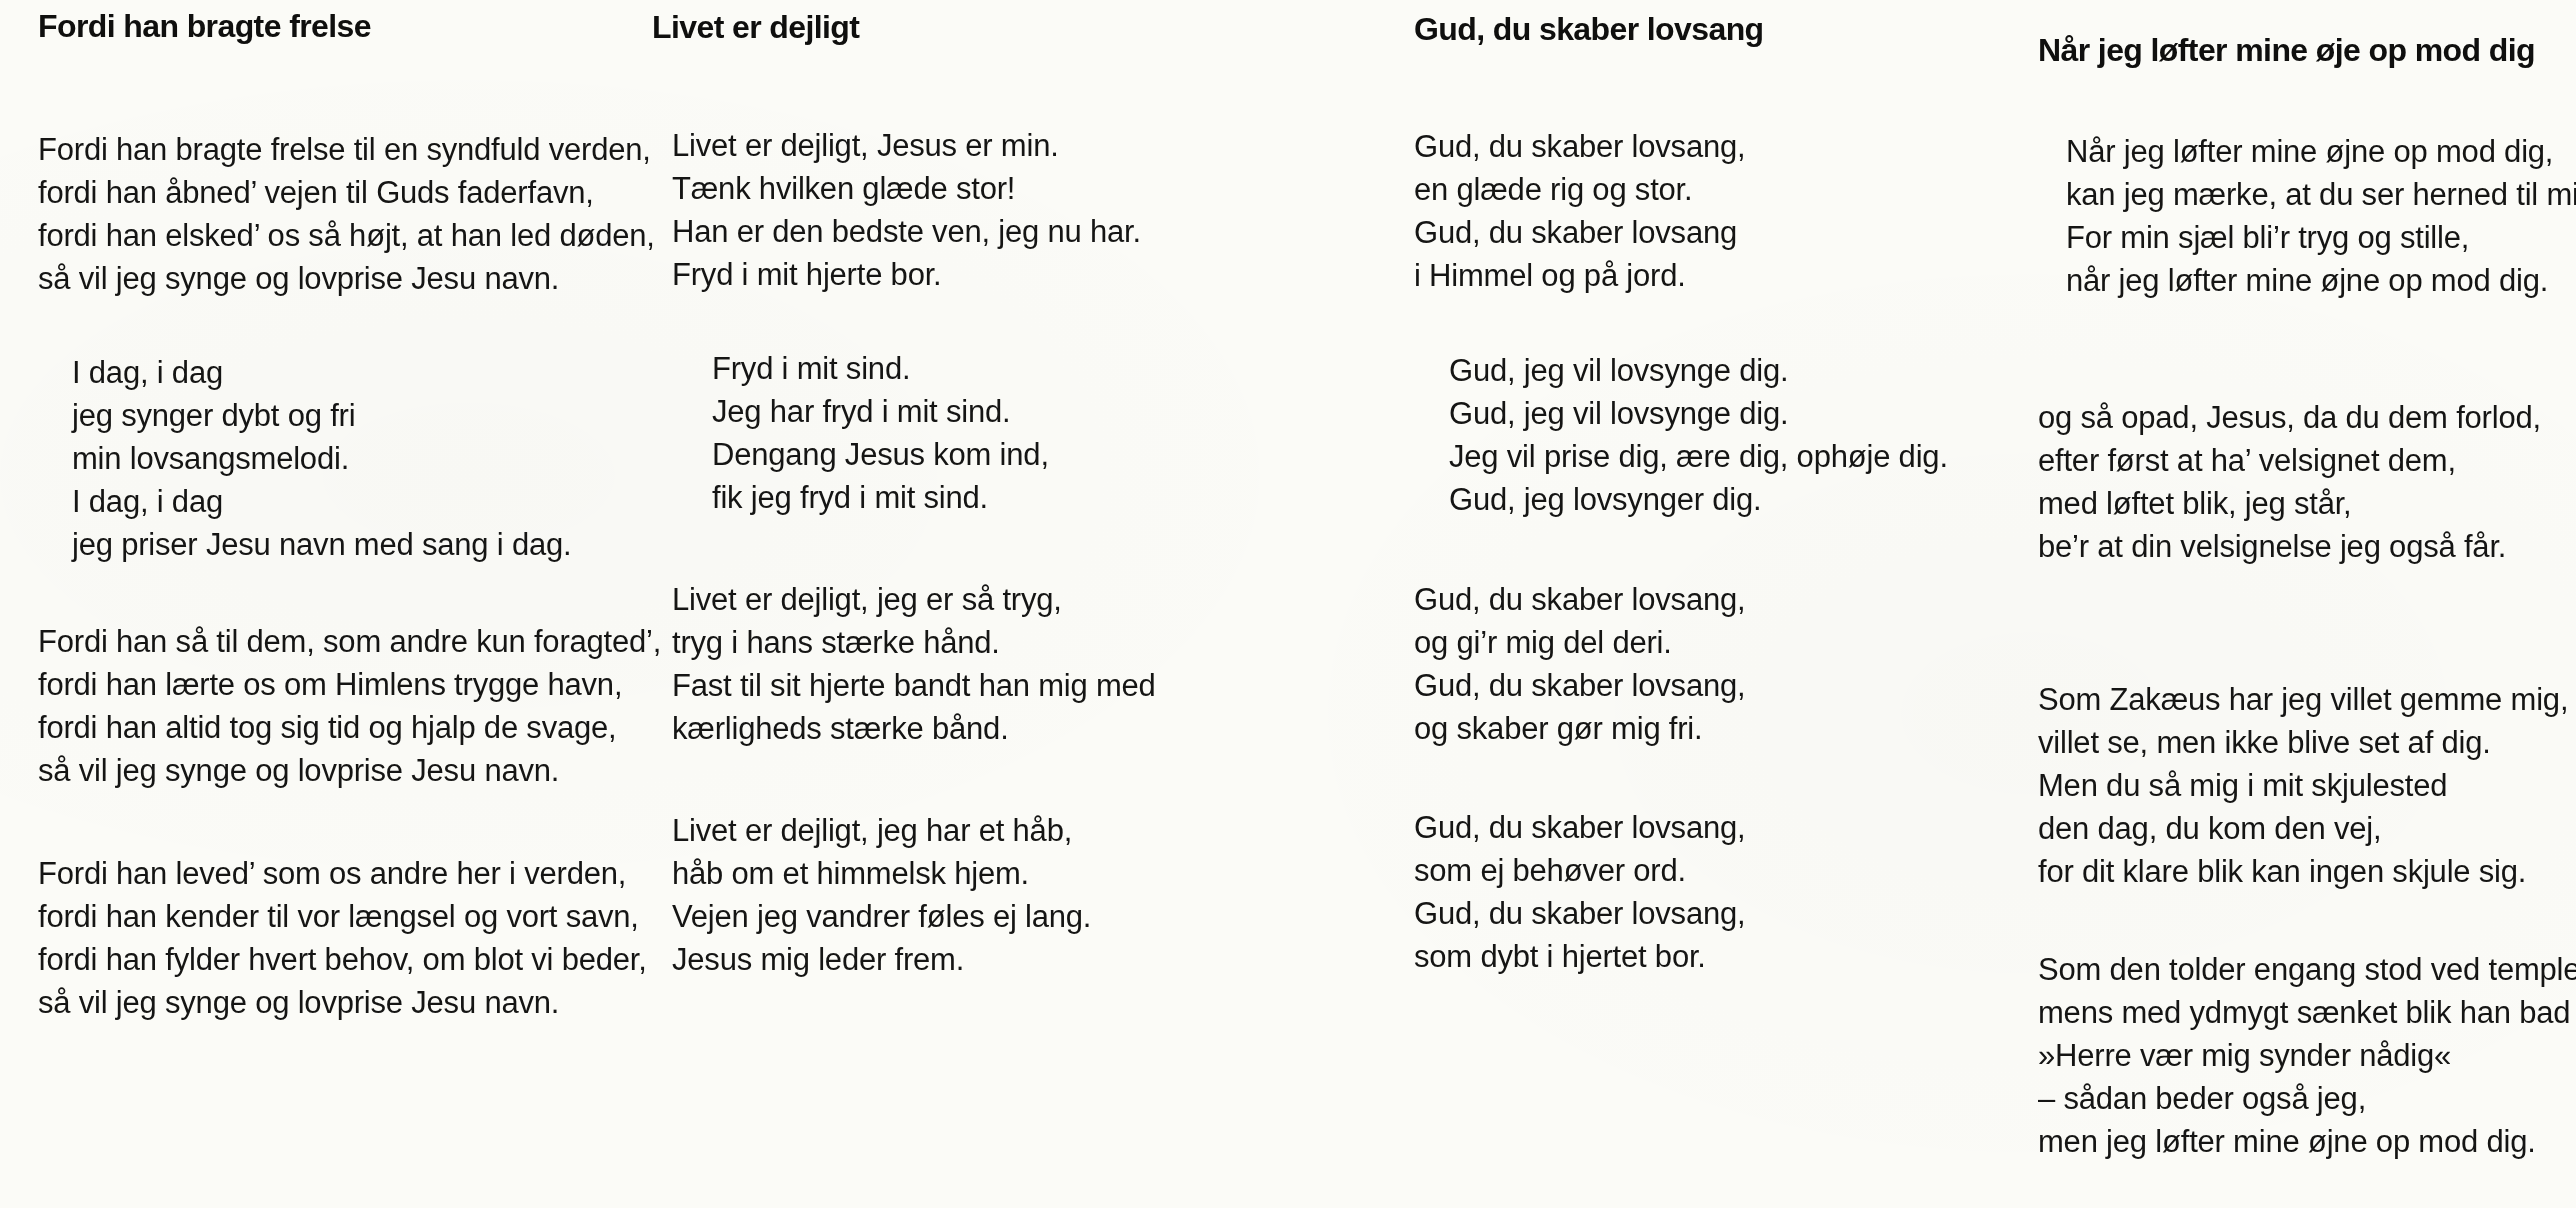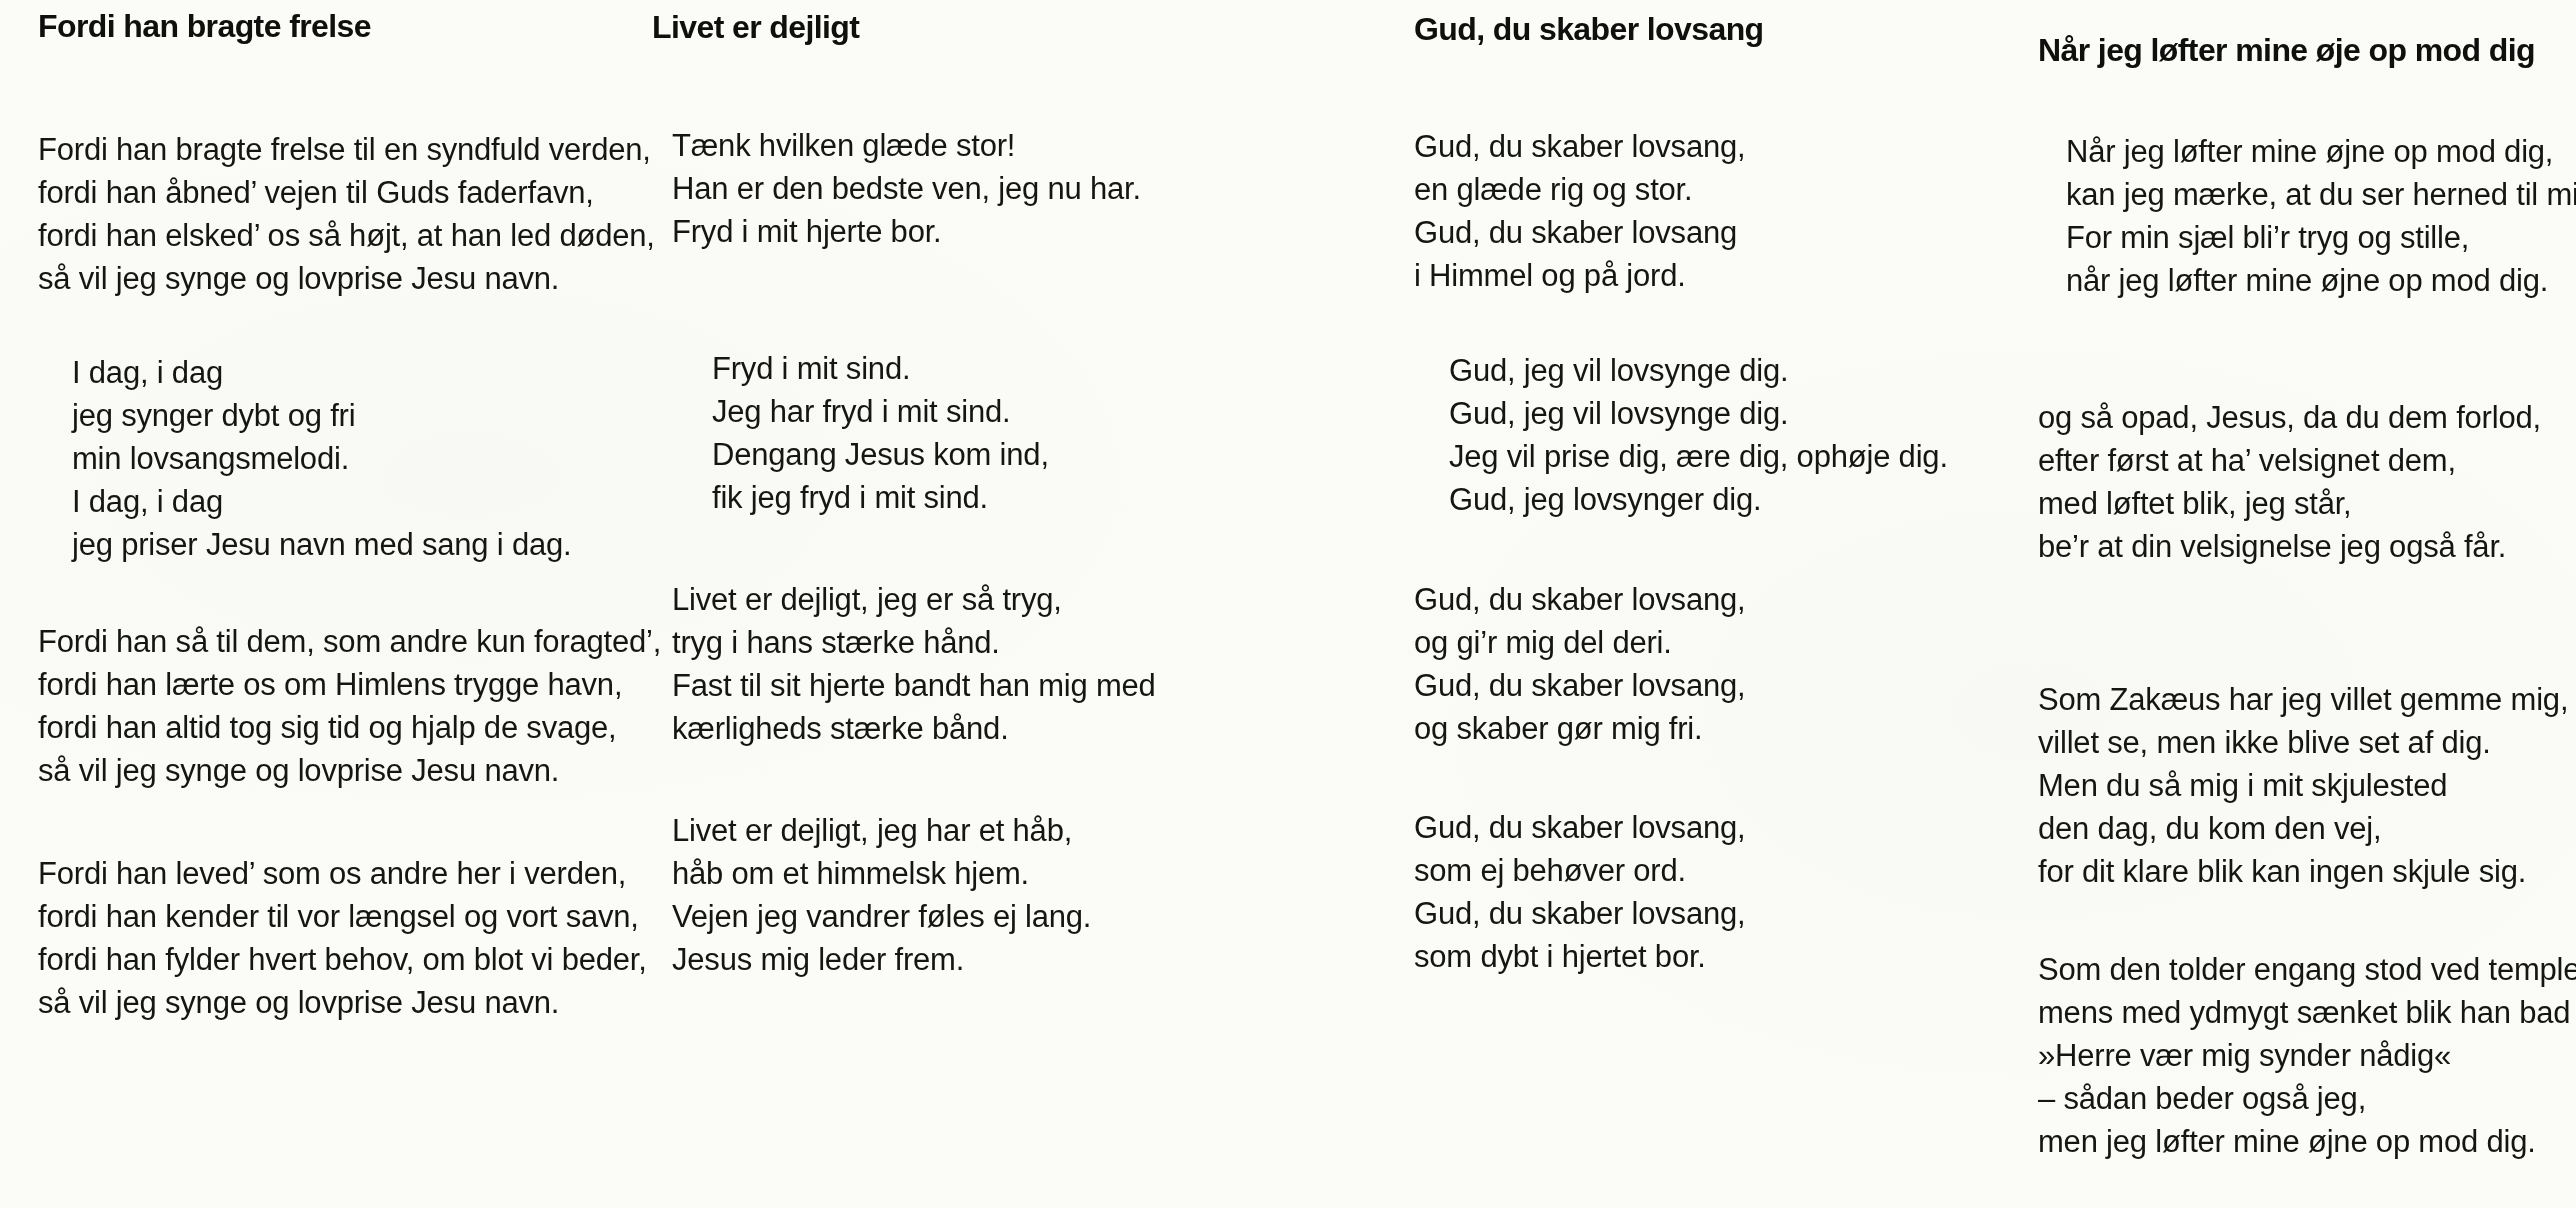--- a/index.html
+++ b/index.html
@@ -102,20 +102,21 @@
         <div class="line">Fordi han leved’ som os andre her i verden,</div>
         <div class="line">fordi han kender til vor længsel og vort savn,</div>
         <div class="line">fordi han fylder hvert behov, om blot vi beder,</div>
         <div class="line">så vil jeg synge og lovprise Jesu navn.</div>
       </div>
   </section>
 
   <section>
     <h2 class="title t1">Livet er dejligt</h2>
     <div class="stanza st1-0">
+        <div class="line">Livet er dejligt, Jesus er min.</div>
         <div class="line">Tænk hvilken glæde stor!</div>
         <div class="line">Han er den bedste ven, jeg nu har.</div>
         <div class="line">Fryd i mit hjerte bor.</div>
       </div>
     <div class="stanza st1-1">
         <div class="line">Fryd i mit sind.</div>
         <div class="line">Jeg har fryd i mit sind.</div>
         <div class="line">Dengang Jesus kom ind,</div>
         <div class="line">fik jeg fryd i mit sind.</div>
       </div>

